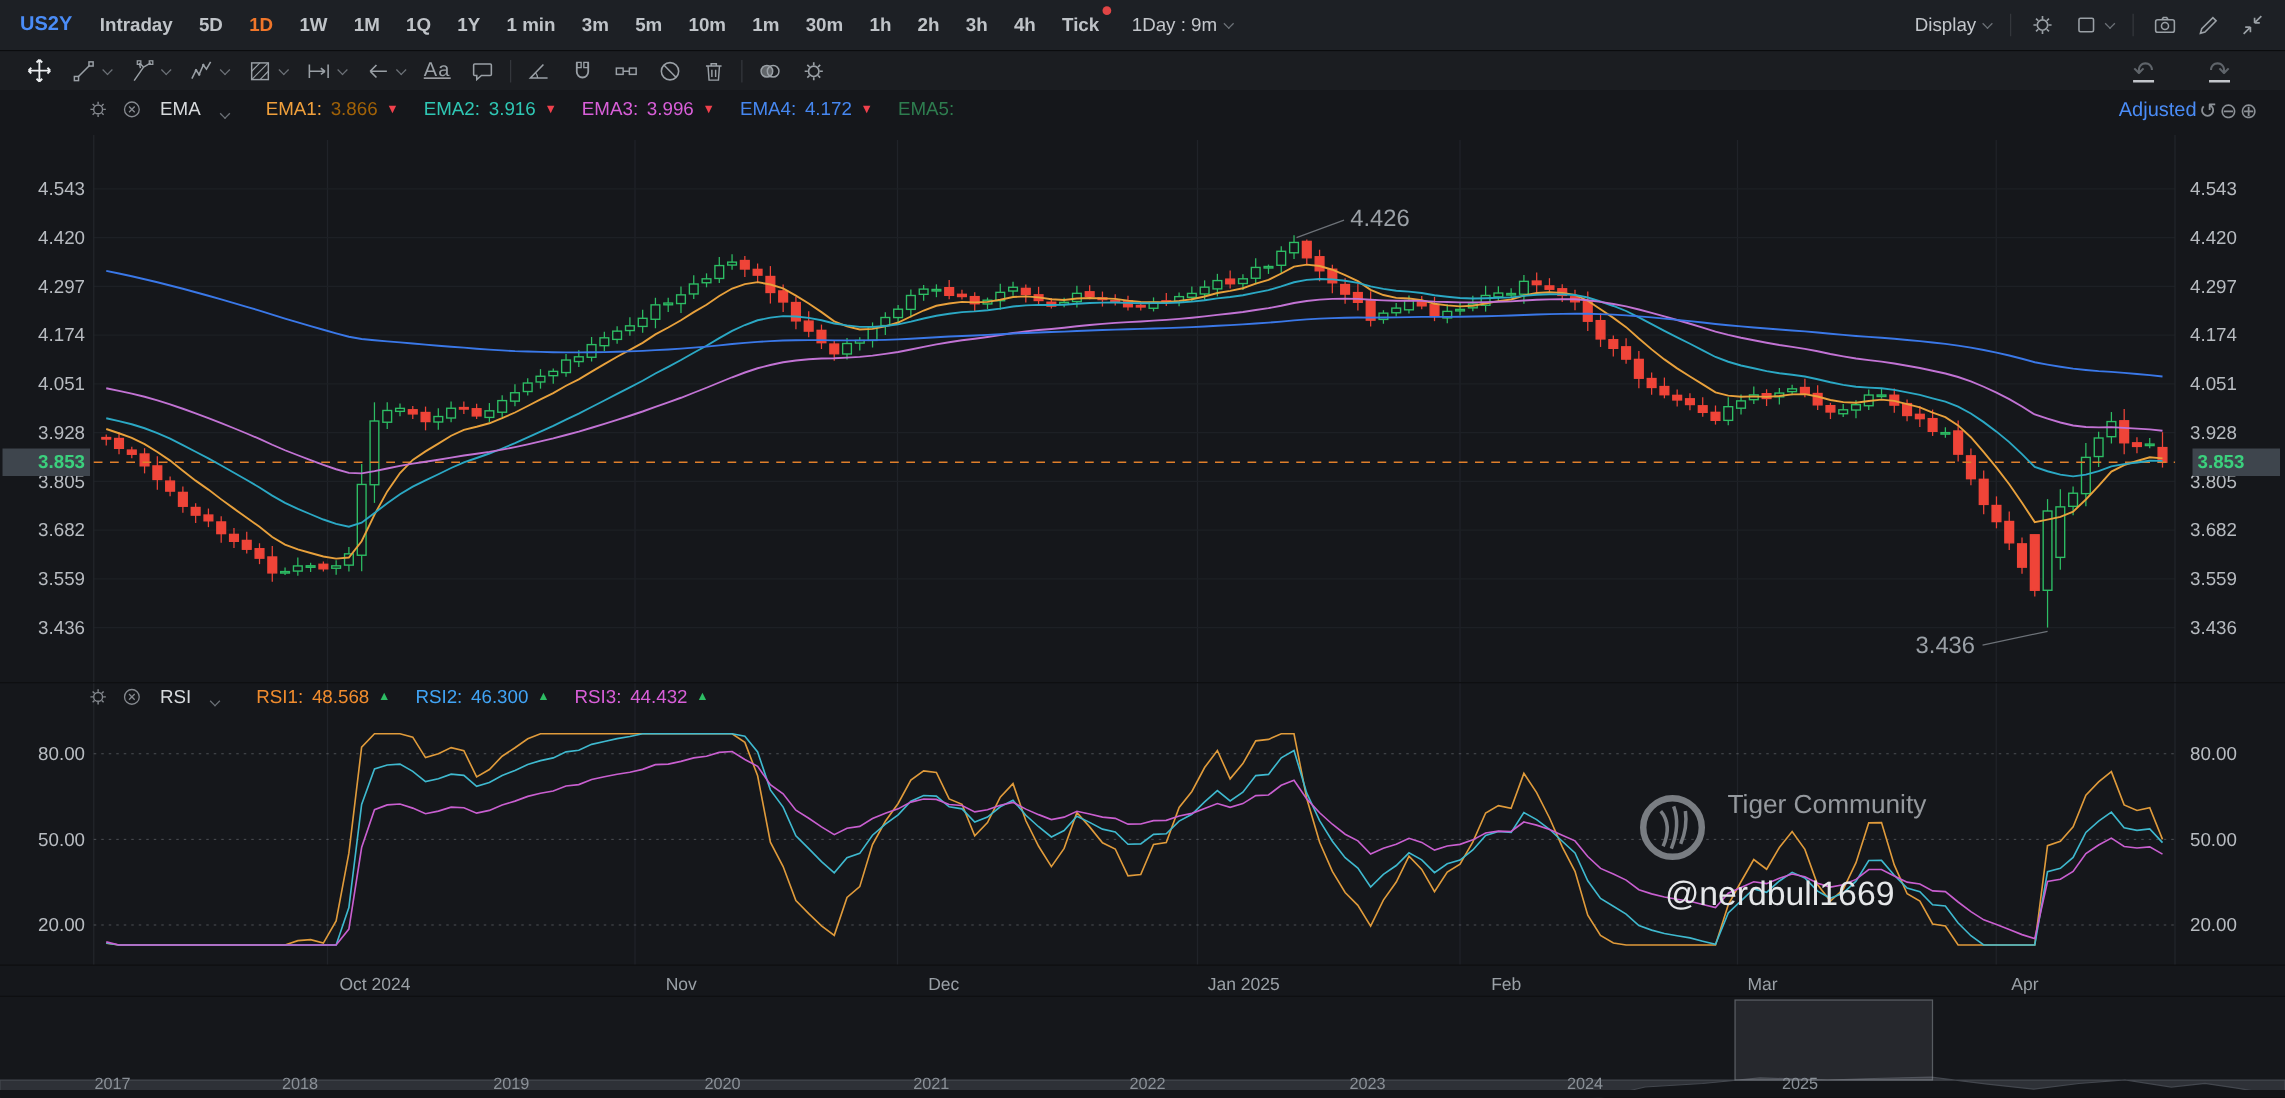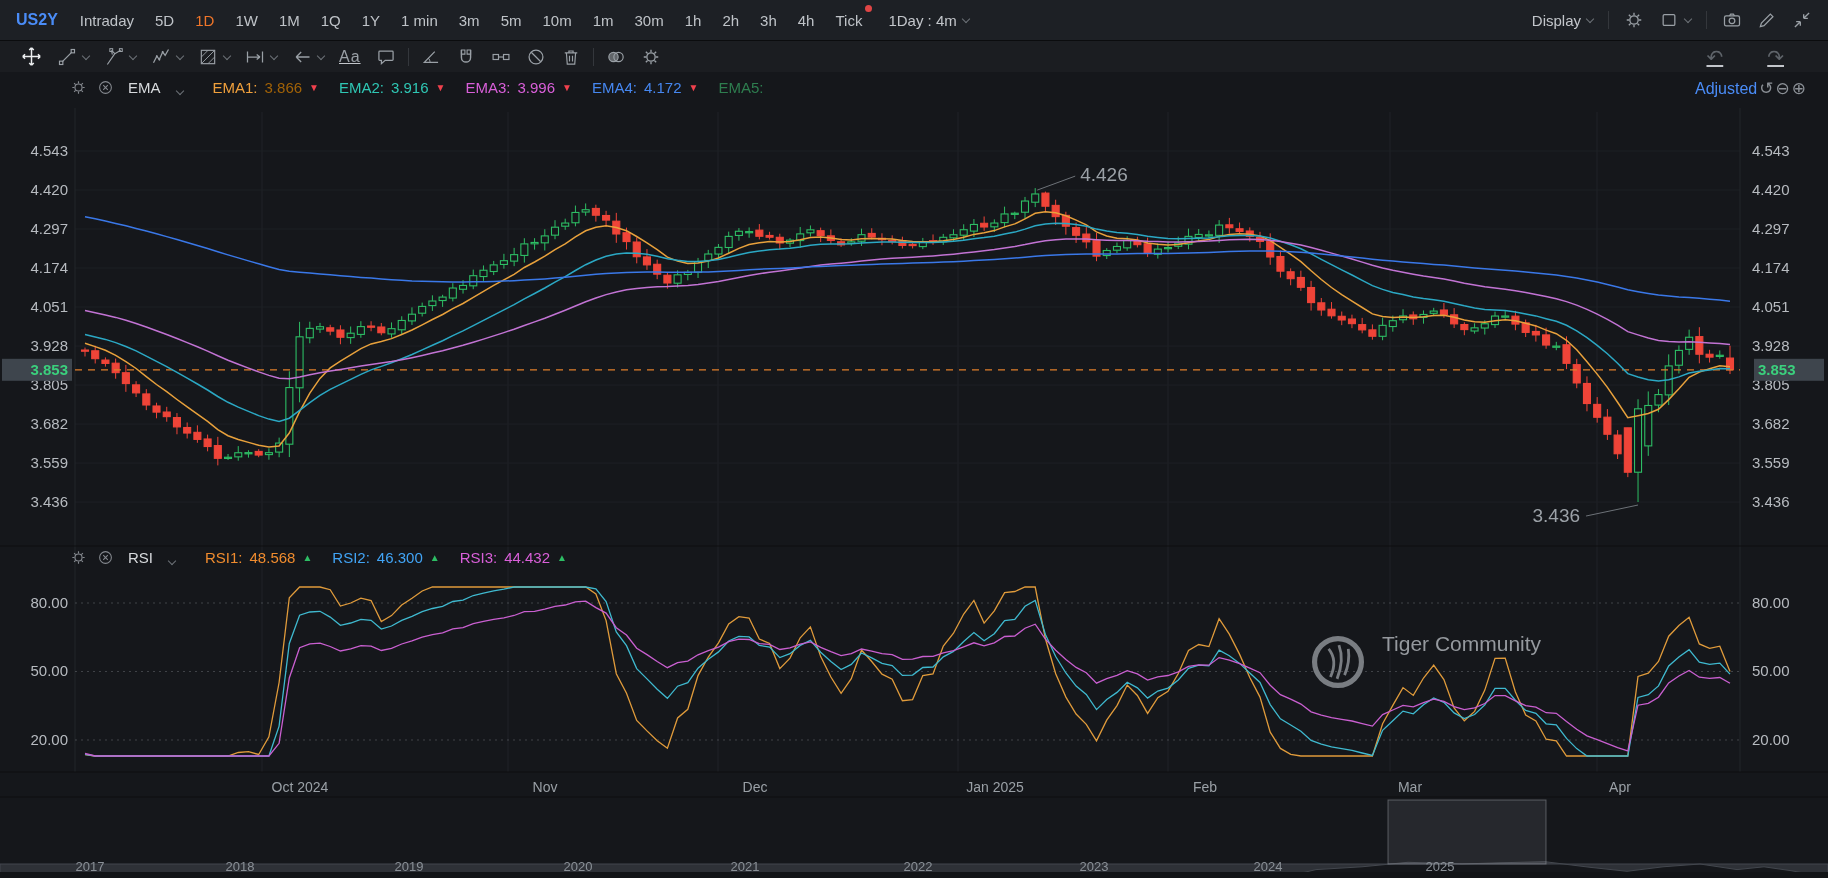--- a/index.html
+++ b/index.html
@@ -3,21 +3,21 @@
 <meta charset="utf-8">
 <style>
   html,body{margin:0;padding:0;background:#101214;}
   #app{position:relative;width:1828px;height:878px;background:#15171b;overflow:hidden;
        font-family:"Liberation Sans",sans-serif;color:#c3c6cb;-webkit-font-smoothing:antialiased;}
   svg text{font-family:"Liberation Sans",sans-serif;}
   
   .topbar{position:absolute;top:0;left:0;right:0;height:40px;display:flex;align-items:center;
           background:#1d2025;border-bottom:1px solid #0b0c0e;padding:0 16px;gap:0;font-size:15px;}
   .sym{color:#4a8cf7;font-weight:bold;font-size:16px;margin-right:22px;cursor:pointer;}
-  .tfl{display:flex;align-items:flex-start;gap:21px;}
+  .tfl{display:flex;align-items:flex-start;gap:21px;font-weight:bold;}
   .tf{color:#bfc3c8;cursor:pointer;white-space:nowrap;position:relative;}
   .tf.active{color:#f0762a;}
   .reddot{position:absolute;top:-7px;right:-10px;width:7px;height:7px;border-radius:50%;background:#e04545;}
   .combo{display:flex;align-items:center;margin-left:26px;color:#c3c6cb;cursor:pointer;}
   .rgrp{margin-left:auto;display:flex;align-items:center;gap:15px;}
   .vdiv{width:1px;height:18px;background:#34373c;}
   .chev{display:inline-block;width:5px;height:5px;border-right:1.5px solid #6d7278;
         border-bottom:1.5px solid #6d7278;transform:rotate(45deg);margin:0 0 2px 6px;}
   .icon{display:inline-flex;align-items:center;color:#9aa0a6;cursor:pointer;}
   .icon svg{display:block;}
@@ -150,21 +150,21 @@
         <span class="tf">10m</span>
         <span class="tf">1m</span>
         <span class="tf">30m</span>
         <span class="tf">1h</span>
         <span class="tf">2h</span>
         <span class="tf">3h</span>
         <span class="tf">4h</span>
         <span class="tf">Tick<i class="reddot"></i></span>
       </span>
   <span class="combo">
-        <span>1Day : 4m</span>
+        <span>1Day : 9m</span>
         <i class="chev"></i>
       </span>
   <span class="rgrp">
     <span class="icon" style="color:#c3c6cb">
           <span>Display</span>
           <i class="chev"></i>
         </span>
     <span class="vdiv"></span>
     <span class="icon">
           <svg width="20" height="20" viewBox="0 0 24 24">
@@ -784,15 +784,16 @@
     </svg>
 
 <div class="wm">
   <div class="wmrow">
     <svg width="60" height="60" viewBox="0 0 64 64">
       <circle cx="32" cy="32" r="25" fill="none" stroke="#797d82" stroke-width="5.5"></circle>
       <path d="M22 18q10 12 2 30M33 14q6 16-2 36M43 18q2 14-4 28" fill="none" stroke="#797d82" stroke-width="3"></path>
     </svg>
     <span class="wmname">Tiger Community</span>
   </div>
+  <div class="wmhandle">@nerdbull1669</div>
 </div>
 
 </div>
 
 </body></html>

